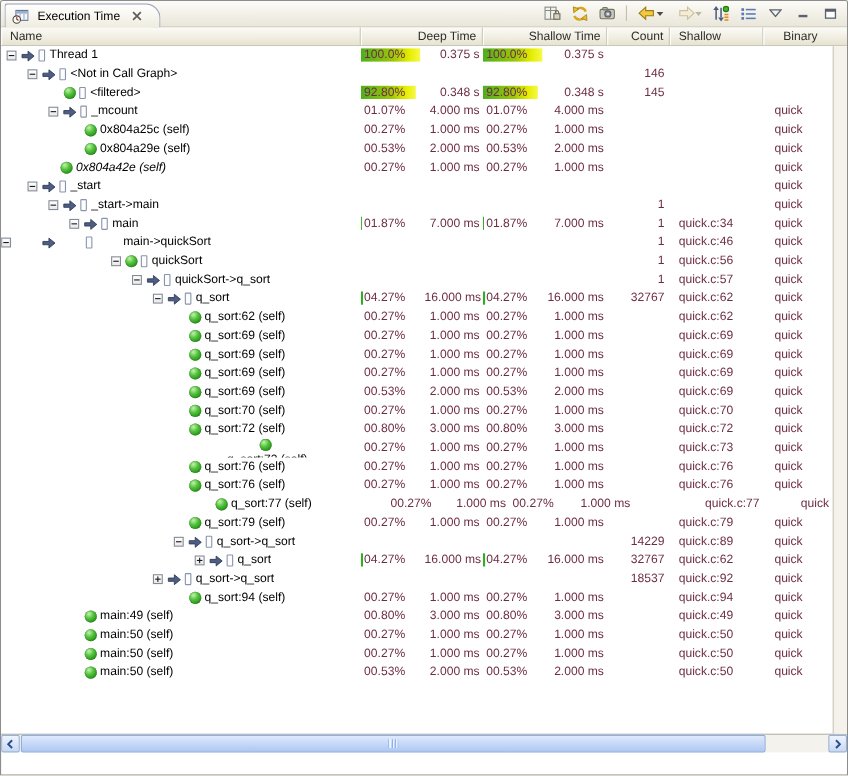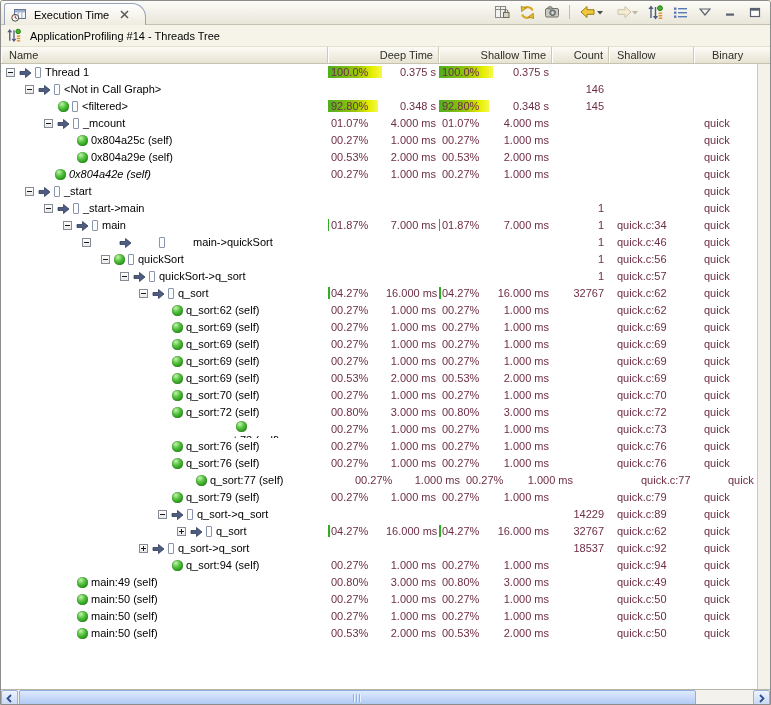--- a/index.html
+++ b/index.html
@@ -186,35 +186,20 @@
       </span>
       <span class="tbtn">
         <svg width="12" height="11" viewBox="0 0 12 11">
           <rect x="1.5" y="1.5" width="9" height="8" fill="#ffffff" stroke="#5a6270" stroke-width="1.2"></rect>
           <rect x="1.5" y="1.5" width="9" height="2.2" fill="#5a6270"></rect>
         </svg>
       </span>
     </div>
   </div>
 
-  <div class="infobar">
-    <span class="node-icon">
-      <svg width="15" height="15" viewBox="0 0 16 15">
-        <line x1="4" y1="3" x2="4" y2="13" stroke="#4e5d80" stroke-width="1.4"></line>
-        <polygon points="4,0.5 1.4,4 6.6,4" fill="#4e5d80"></polygon>
-        <line x1="8.5" y1="2" x2="8.5" y2="11" stroke="#4e5d80" stroke-width="1.4"></line>
-        <polygon points="8.5,14.5 5.9,11 11.1,11" fill="#4e5d80"></polygon>
-        <circle cx="13" cy="3.2" r="2.4" fill="#46b430" stroke="#1f7a10"></circle>
-        <rect x="11.6" y="7.5" width="3.6" height="1.4" fill="#e08a20"></rect>
-        <rect x="11.6" y="10" width="3.6" height="1.4" fill="#e08a20"></rect>
-        <rect x="11.6" y="12.5" width="3.6" height="1.4" fill="#e08a20"></rect>
-      </svg>
-    </span>
-    <span>ApplicationProfiling #14 - Threads Tree</span>
-  </div>
 
   <div class="thead">
     <div class="th left w-name">Name</div>
     <div class="th right w-dhdr">Deep Time</div>
     <div class="th right w-shdr">Shallow Time</div>
     <div class="th right w-count">Count</div>
     <div class="th left w-loc">Shallow</div>
     <div class="th left w-bin">Binary</div>
   </div>
 
@@ -393,21 +378,21 @@
           </div>
           <div class="cell pct-cell w-dpct"><span class="bar tick" style="width: 1px;"></span><span class="pct-text val">01.87%</span></div>
           <div class="cell val t-right w-dtime">7.000 ms</div>
           <div class="cell pct-cell w-spct"><span class="bar tick" style="width: 1px;"></span><span class="pct-text val">01.87%</span></div>
           <div class="cell val t-right w-stime">7.000 ms</div>
           <div class="cell val count-cell w-count">1</div>
           <div class="cell val loc-cell w-loc">quick.c:34</div>
           <div class="cell val bin-cell w-bin">quick</div>
         </div>
         <div class="tr">
-          <div class="cell name-cell w-name" style="padding-left: 81px; gap: 24px;">
+          <div class="cell name-cell w-name" style=" gap: 24px;">
             <span class="exp"></span>
             <span class="node-icon">
               <svg width="13" height="12" viewBox="0 0 13 12">
                 <path d="M1 4.5 L6.5 4.5 L6.5 1.5 L12 6 L6.5 10.5 L6.5 7.5 L1 7.5 Z" fill="#4e5d80" stroke="#2e3b5a" stroke-width="0.8"></path>
               </svg>
             </span>
             <span class="bracket"></span>
             <span>main-&gt;quickSort</span>
           </div>
           <div class="cell pct-cell w-dpct"></div>

